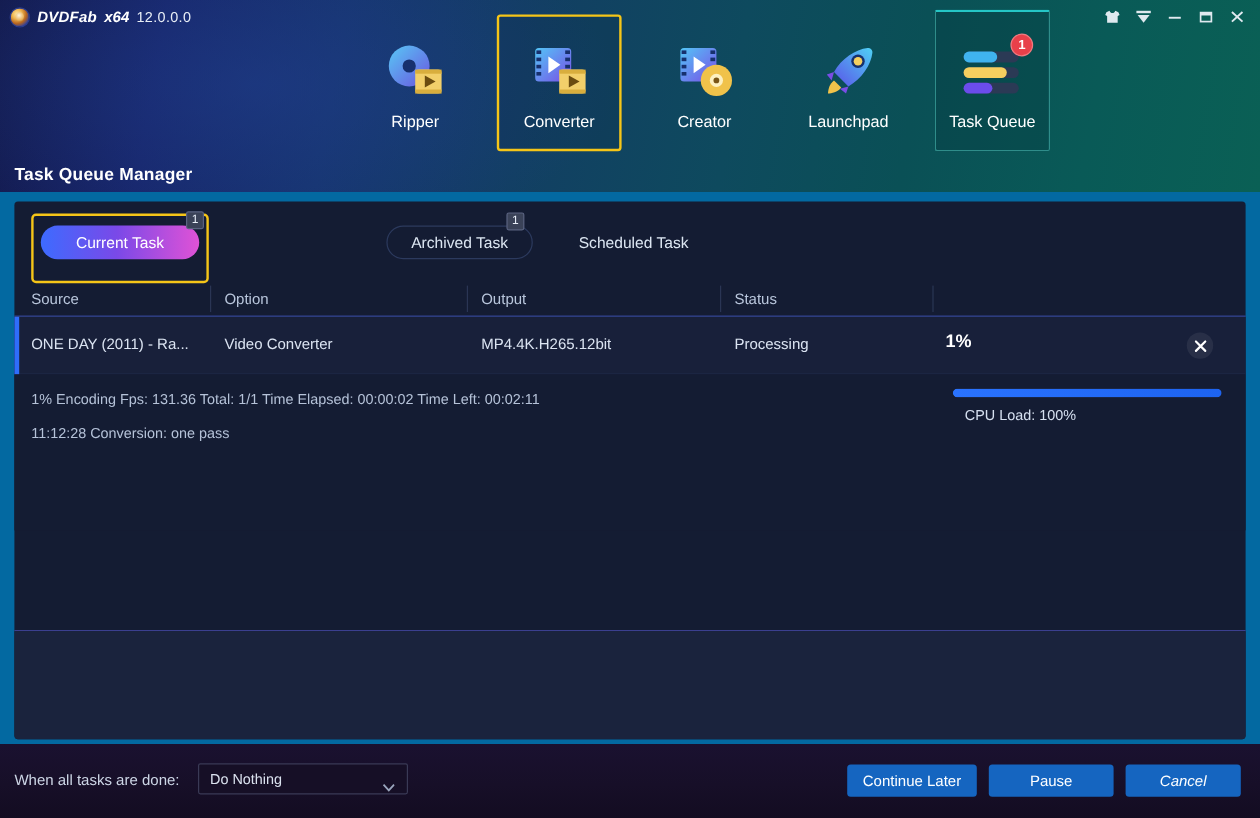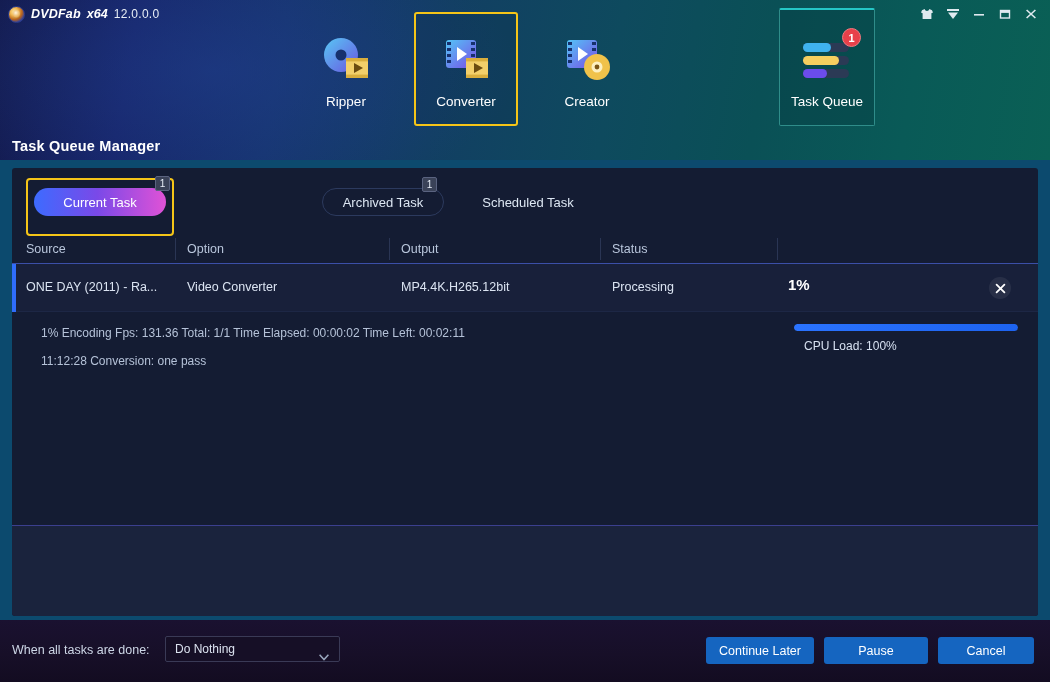--- a/index.html
+++ b/index.html
@@ -5,21 +5,21 @@
   * { box-sizing: border-box; margin: 0; padding: 0; }
   html, body {
     width: 1050px; height: 682px;
     font-family: "Liberation Sans", sans-serif;
     background: #0f1629;
     overflow: hidden;
   }
   #app {
     position: relative;
     width: 1050px; height: 682px;
-    background: #0c4a6e;
+    background: #0369a1;
   }
 
   
   .header {
     position: absolute; left: 0; top: 0; width: 1050px; height: 160px;
     background:
       radial-gradient(ellipse 420px 190px at 215px 70px, rgba(32,62,140,0.55) 0%, rgba(32,62,140,0) 72%),
       linear-gradient(100deg,
         #131a4d 0%,
         #17256a 13%,
@@ -158,21 +158,21 @@
   .cell-pct { position: absolute; top: 12px; left: 776px; font-size: 15px; font-weight: 700; color: #ffffff; }
   .row-close {
     position: absolute; left: 977px; top: 13px;
     width: 22px; height: 22px; border-radius: 50%;
     background: rgba(255,255,255,0.07);
     display: flex; align-items: center; justify-content: center;
   }
 
   .detail { position: relative; height: 130px; background: #141c33; }
   .detail-line {
-    position: absolute; left: 14px; font-size: 12px; color: #b5c2d8; white-space: nowrap; margin-left: 15px;
+    position: absolute; left: 14px; font-size: 12px; color: #b5c2d8; white-space: nowrap;
   }
   .detail-line.l1 { top: 14px; }
   .detail-line.l2 { top: 42px; }
 
   .cpu-wrap { position: absolute; left: 782px; top: 12px; width: 230px; }
   .cpu-track {
     width: 224px; height: 7px; border-radius: 4px; background: #24304f; overflow: hidden;
   }
   .cpu-fill { height: 7px; border-radius: 4px; background: linear-gradient(90deg,#2a73ff,#1d63f0); }
   .cpu-label { margin-top: 8px; margin-left: 10px; font-size: 12px; color: #d6e0f0; }
@@ -207,21 +207,21 @@
   .select-arrow { position: absolute; right: 10px; top: 10px; }
 
   .btn {
     position: absolute; top: 637px; height: 27px;
     background: #1565c0; border-radius: 3px;
     display: flex; align-items: center; justify-content: center;
     color: #ffffff; font-size: 12.5px;
   }
   #btn-continue { left: 706px; width: 108px; }
   #btn-pause    { left: 824px; width: 104px; }
-  #btn-cancel   { left: 938px; width: 96px; }
+  #btn-cancel   { left: 938px; width: 96px; font-style: italic; }
 </style>
 </head>
 <body>
 
 <div id="app">
 
   <div class="header">
 
     <div class="titlebar">
       <div class="brand">
@@ -334,20 +334,39 @@
               <rect x="33" y="14" width="4" height="3" fill="#17306e"></rect>
             <path d="M19 13 L29 20 L19 27 Z" fill="#ffffff"></path>
             <circle cx="38" cy="33" r="13" fill="#f0c24a"></circle>
             <circle cx="38" cy="33" r="5.5" fill="#fdf0c0"></circle>
             <circle cx="38" cy="33" r="2.4" fill="#7a5516"></circle>
           </svg>
         </div>
         <div class="nav-label">Creator</div>
       </div>
 
+      <div class="nav-item" style="left:659px">
+        <div class="nav-ico">
+          <svg width="56" height="52" viewBox="0 0 56 52">
+            <path d="M44 6 C34 7 22 15 16 26 L22 32 L28 38 C39 32 47 20 48 10 C48.3 7.6 46.4 5.7 44 6 Z" fill="url(#g5)"></path>
+            <defs>
+                <linearGradient id="g5" x1="0" y1="1" x2="1" y2="0">
+              <stop offset="0" stop-color="#5a52e8"></stop>
+                  <stop offset="1" stop-color="#4fd0f5"></stop>
+            </linearGradient>
+              </defs>
+            <circle cx="36" cy="17" r="5.6" fill="#16306e"></circle>
+            <circle cx="36" cy="17" r="3.6" fill="#f5cf5f"></circle>
+            <path d="M16 26 L10 28 L14 33 Z" fill="#7a4de6"></path>
+            <path d="M28 38 L26 44 L21 40 Z" fill="#7a4de6"></path>
+            <path d="M16 33 C12 36 11 41 11 44 C14 44 19 43 22 39 Z" fill="#f0c24a"></path>
+          </svg>
+        </div>
+        <div class="nav-label">Launchpad</div>
+      </div>
 
       <div class="nav-item" style="left:779px">
         <div class="nav-ico">
           <svg width="60" height="46" viewBox="0 0 60 46">
             <rect x="6" y="6" width="46" height="9" rx="4.5" fill="#2b3a55"></rect>
             <rect x="6" y="6" width="28" height="9" rx="4.5" fill="#3fb3ef"></rect>
             <rect x="6" y="19" width="46" height="9" rx="4.5" fill="#2b3a55"></rect>
             <rect x="6" y="19" width="36" height="9" rx="4.5" fill="#f5cf5f"></rect>
             <rect x="6" y="32" width="46" height="9" rx="4.5" fill="#2b3a55"></rect>
             <rect x="6" y="32" width="24" height="9" rx="4.5" fill="#6b4ceb"></rect>

